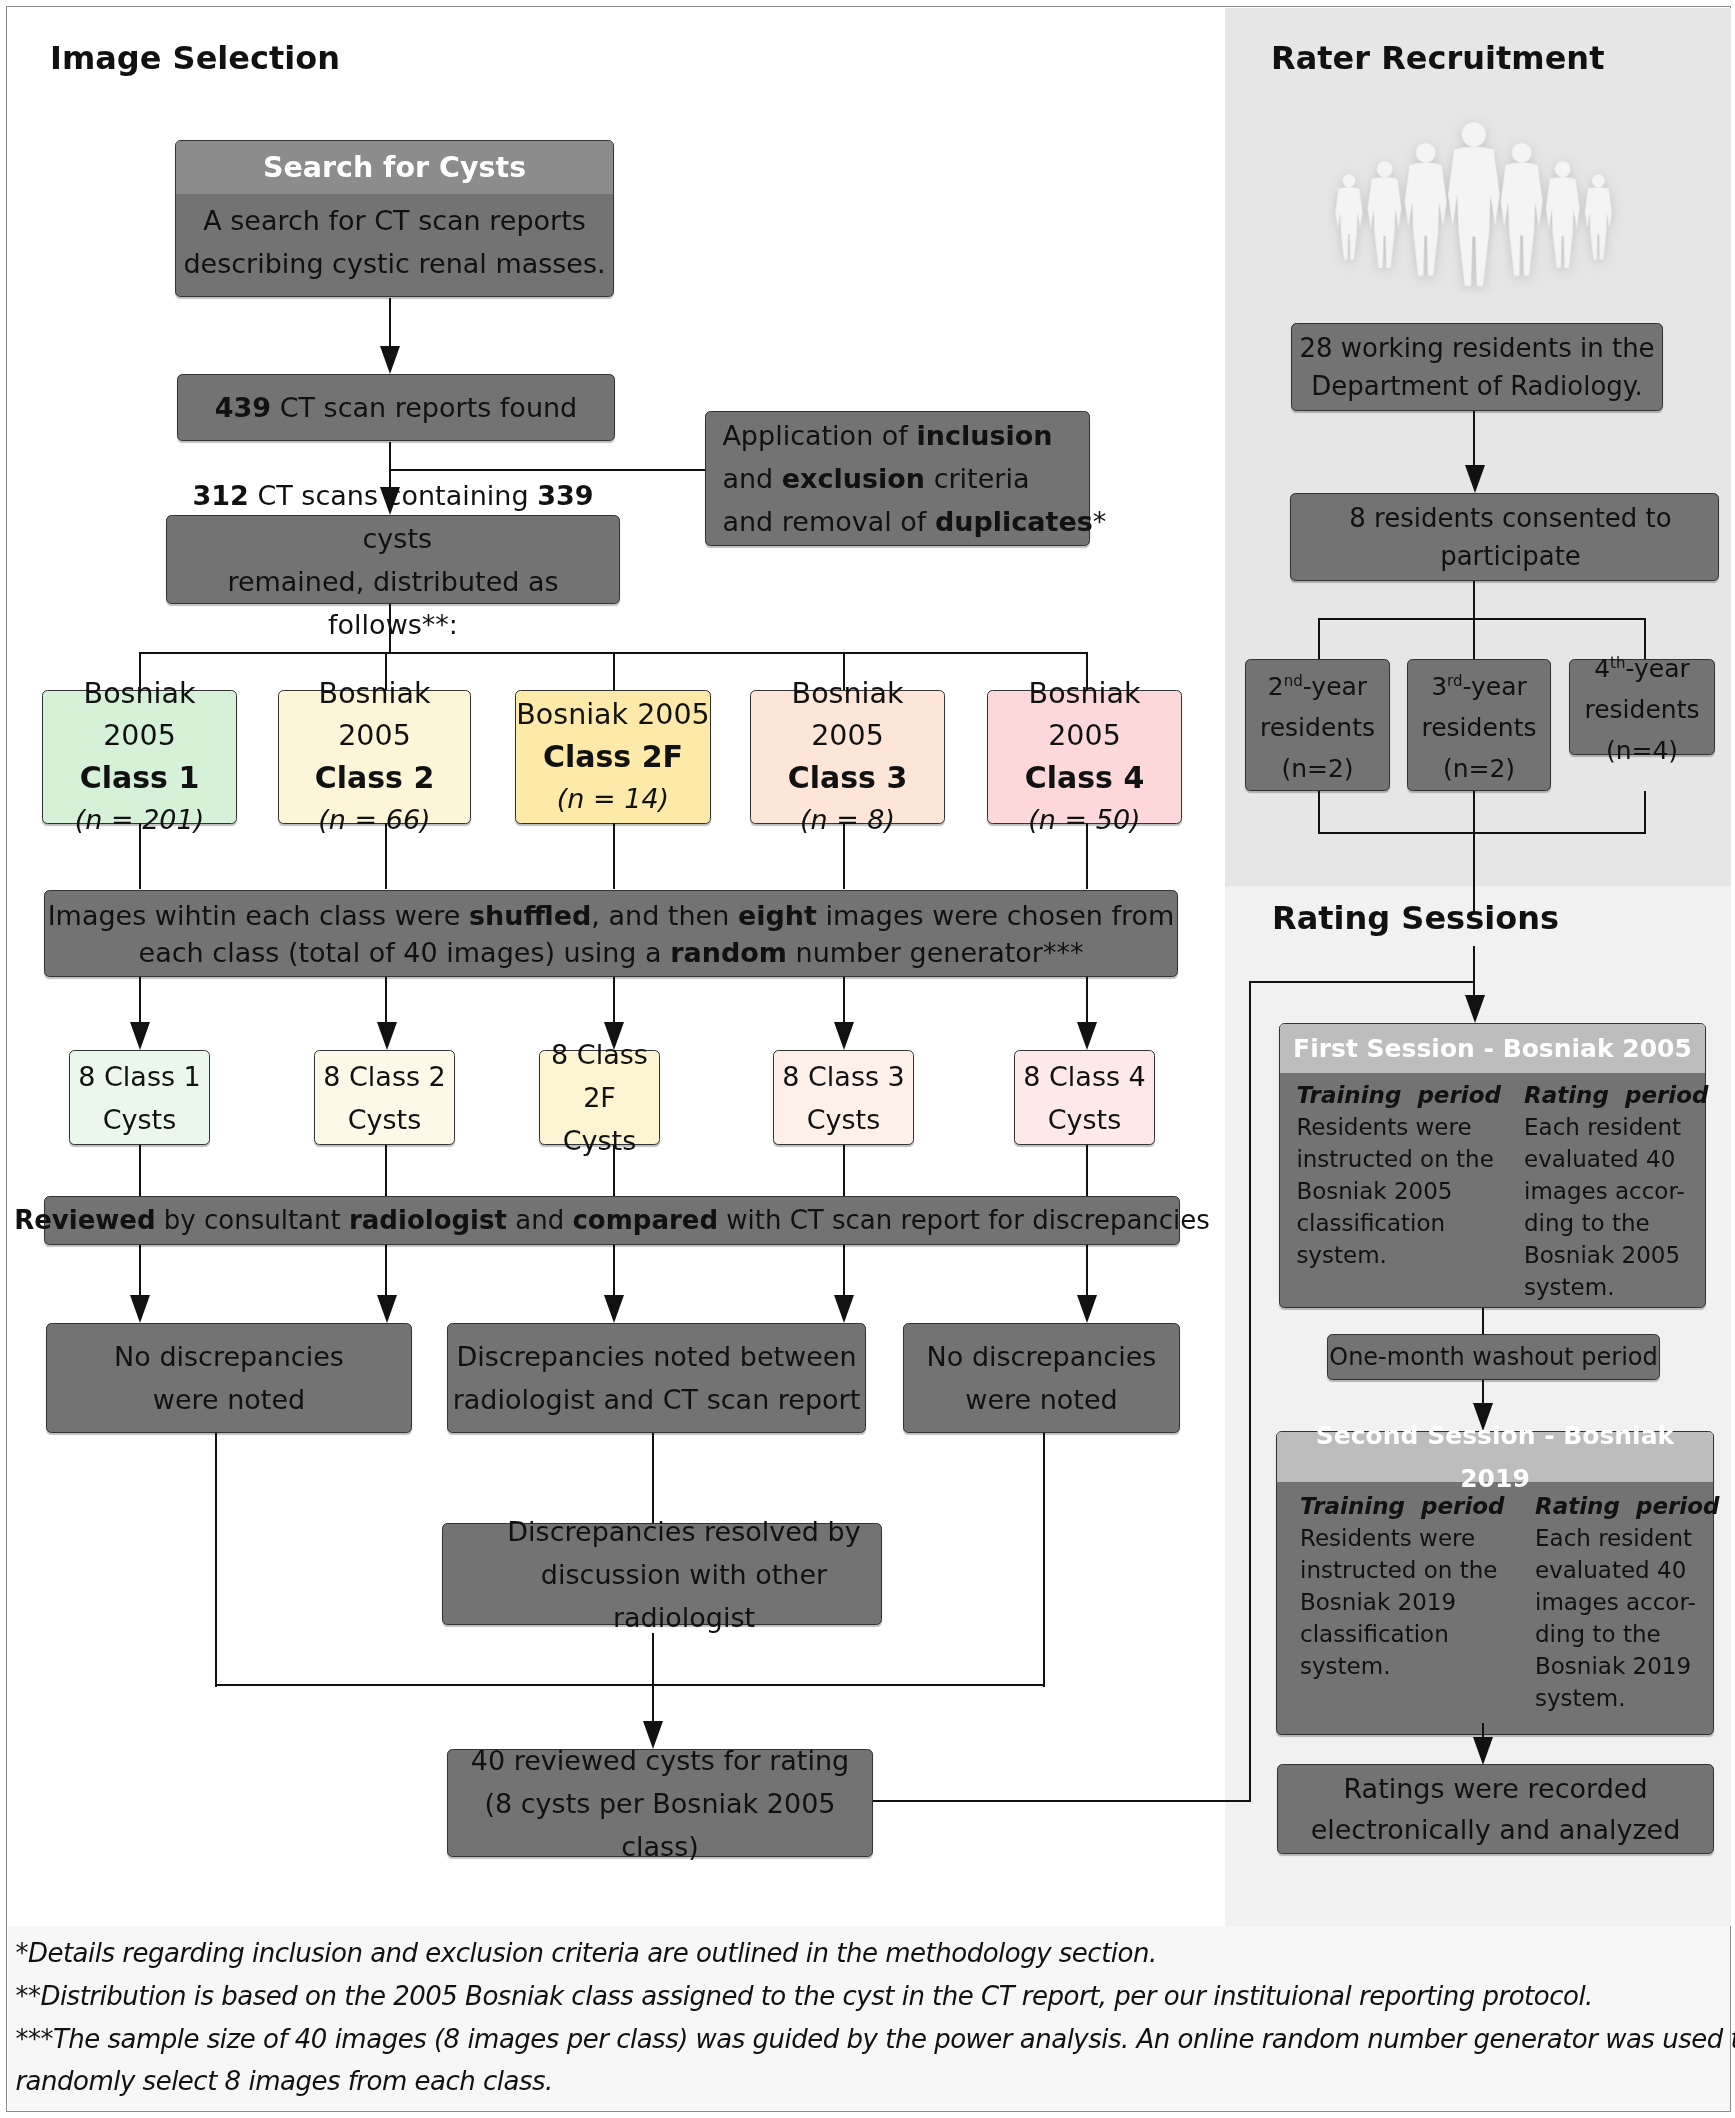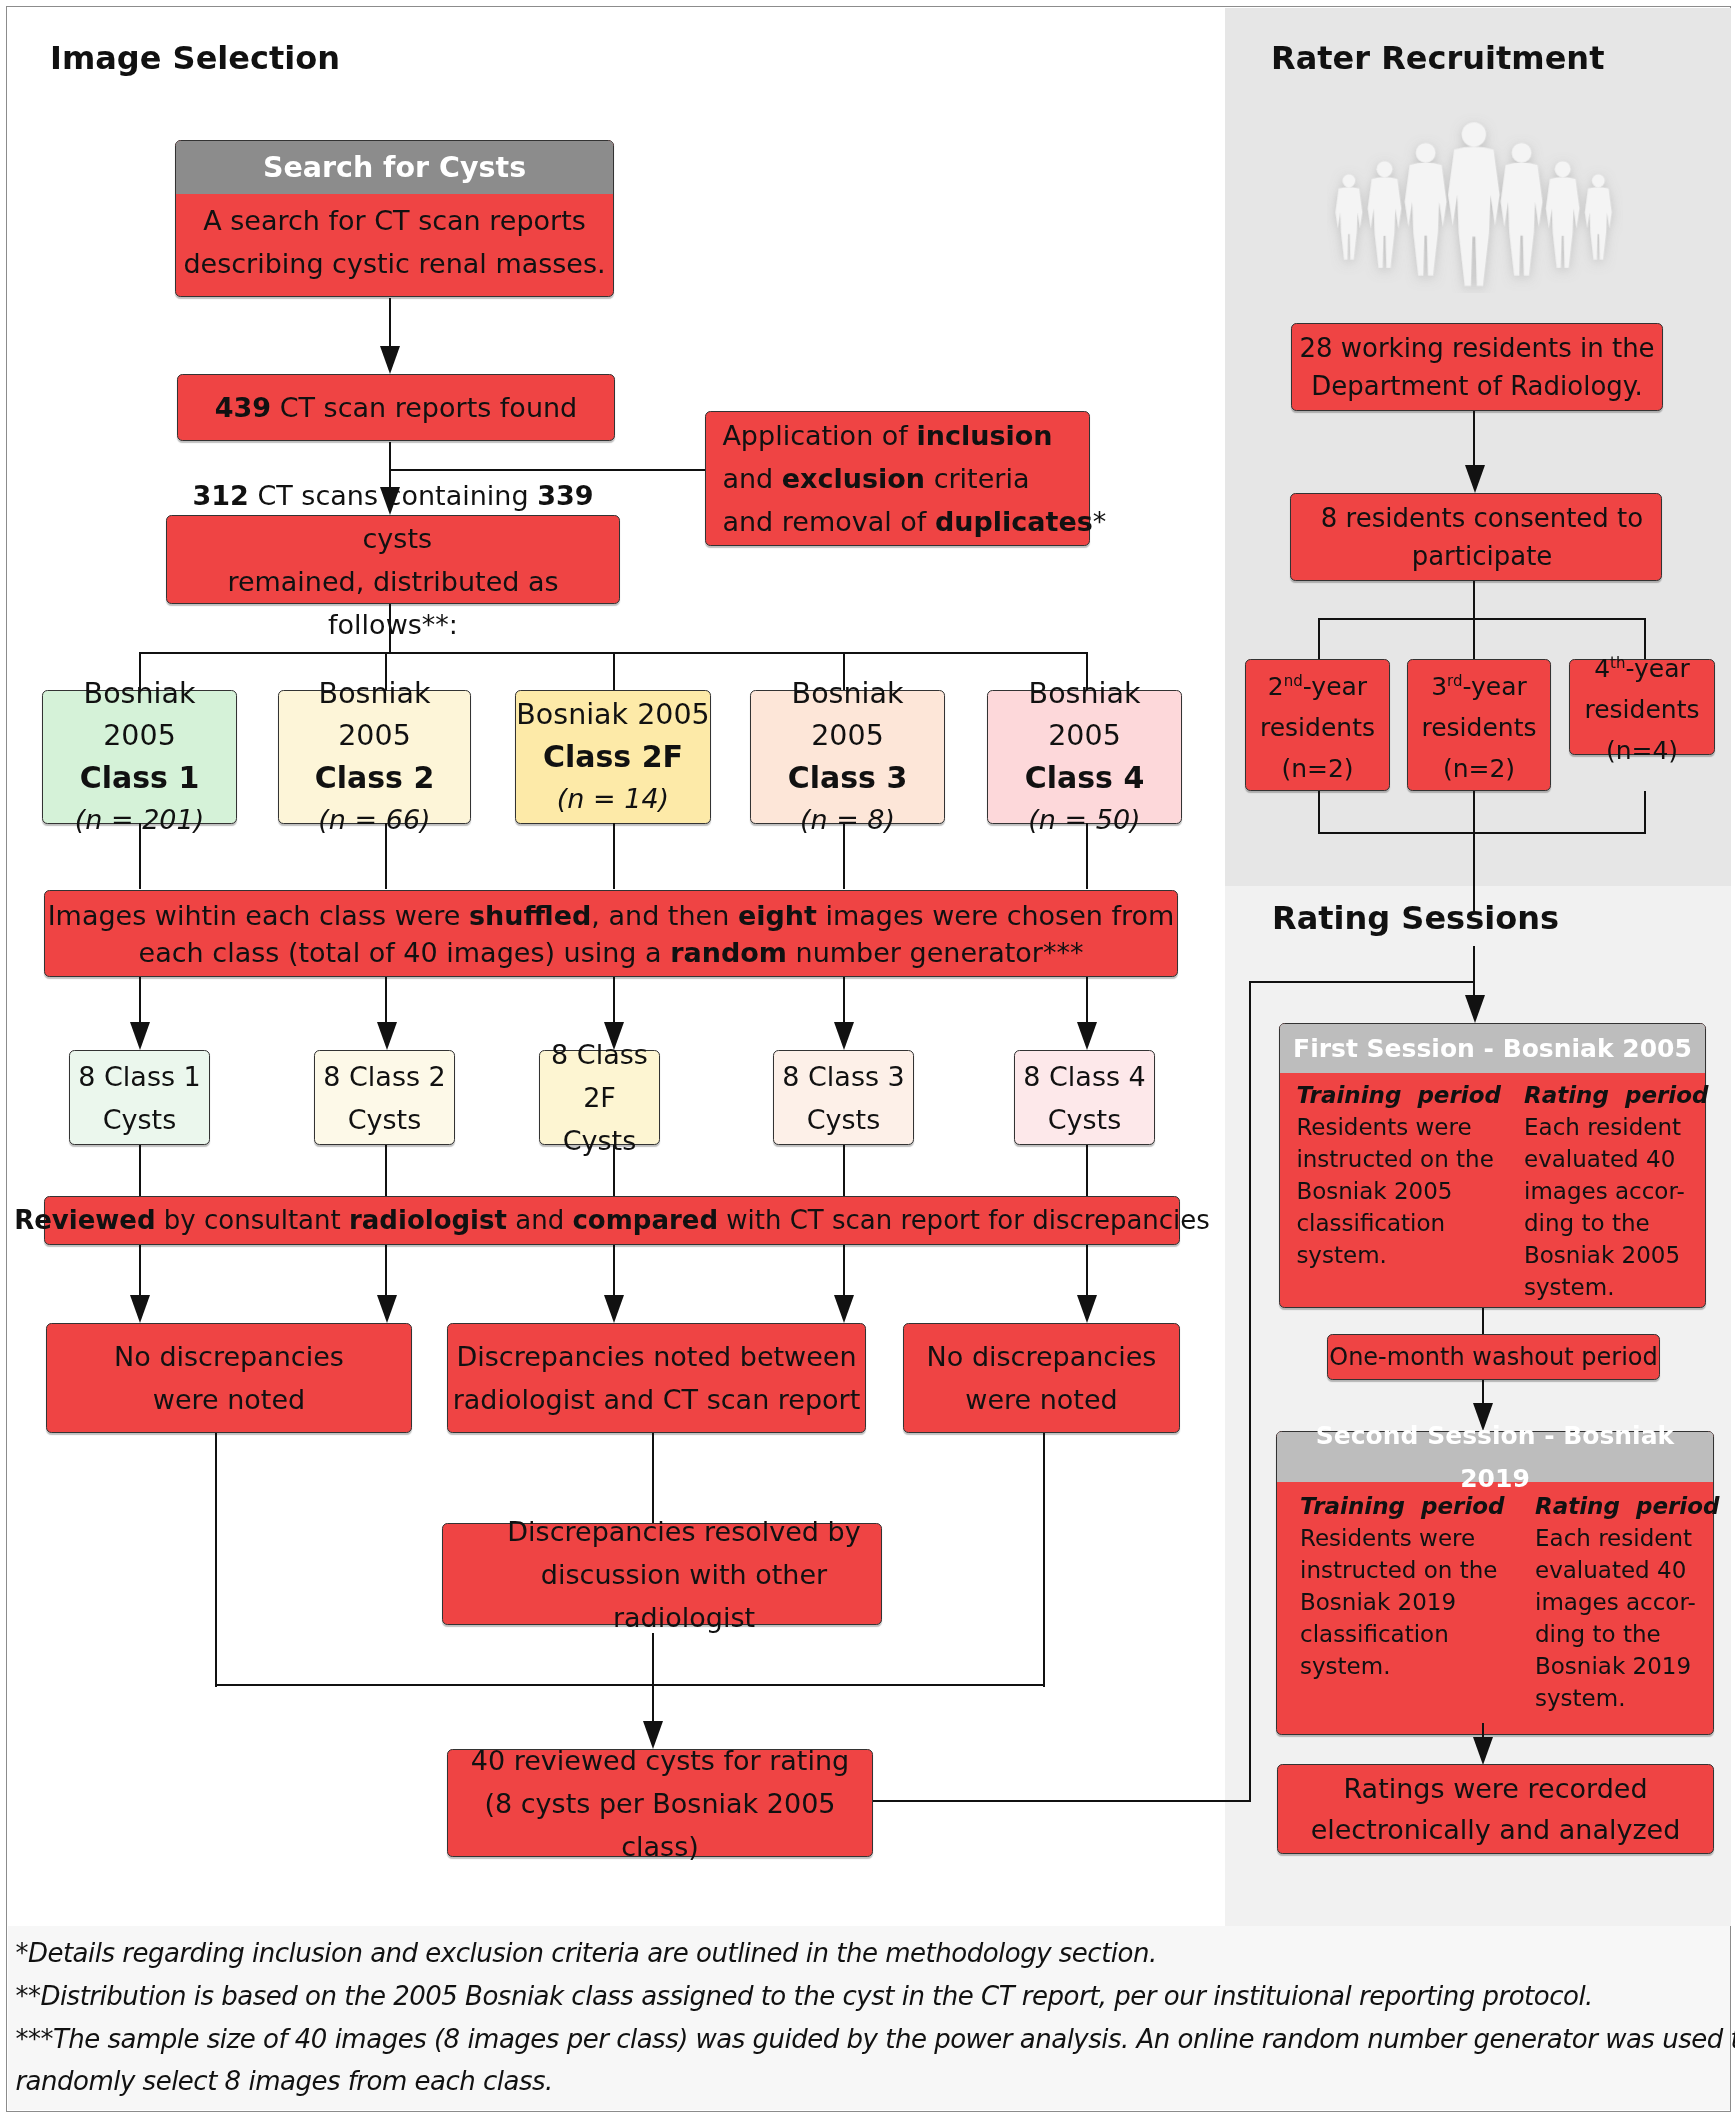--- a/index.html
+++ b/index.html
@@ -2,21 +2,21 @@
 <html style="font-size:8.8px"><head>
 <meta charset="utf-8">
 <style>
   html, body { margin:0; padding:0; background:#ffffff; }
   body { width:1736px; height:2119px; position:relative; overflow:hidden;
          font-family:"DejaVu Sans", sans-serif; color:#111; }
   .frame { position:absolute; left:6px; top:6px; width:1725px; height:2106px;
            border:1.6px solid #8c8c8c; box-sizing:border-box; background:#fff; }
   .panel { position:absolute; }
   .box { position:absolute; box-sizing:border-box; border:1.6px solid #333; border-radius:5.5px;
-         background:#ef4444; display:flex; flex-direction:column; align-items:center; justify-content:center;
+         background:#737373; display:flex; flex-direction:column; align-items:center; justify-content:center;
          text-align:center; font-size:27px; line-height:43px; box-shadow:0 1.6px 1.1px rgba(0,0,0,0.25); }
   .box b { font-weight:bold; }
   .hdr { position:absolute; left:0; top:0; right:0; color:#fff; font-weight:bold; display:flex;
          align-items:center; justify-content:center; border-radius:3.8px 3.8px 0 0; }
   .section-title { position:absolute; font-weight:bold; font-size:32px; font-family:"DejaVu Sans", sans-serif; }
   .line { position:absolute; background:#111; }
   .arrow { position:absolute; width:0; height:0; border-left:10px solid transparent;
            border-right:10px solid transparent; border-top:28.5px solid #111; }
   .cls-title { font-size:28.5px; line-height:42px; }
   .cls-num { font-size:30px; font-weight:bold; line-height:42px; }
@@ -224,21 +224,21 @@
   </g>
 </svg>
 
 <div class="box" style="left:1291px;top:323px;width:372px;height:88px;font-size:26px;line-height:38px;">
   <div>28 working residents in the</div>
   <div>Department of Radiology.</div>
 </div>
 <div class="line" style="left:1473px;top:411px;width:2.2px;height:55px;"></div>
 <div class="arrow" style="left:1465px;top:465px;"></div>
 
-<div class="box" style="left:1290px;top:493px;width:372px;height:88px;font-size:26px;line-height:38px;padding-left:12px;">
+<div class="box" style="left:1290px;top:493px;width:429px;height:88px;font-size:26px;line-height:38px;padding-left:12px;">
   <div>8 residents consented to</div>
   <div>participate</div>
 </div>
 <div class="line" style="left:1473px;top:581px;width:2.2px;height:78px;"></div>
 <div class="line" style="left:1318px;top:618px;width:328px;height:2.2px;"></div>
 <div class="line" style="left:1318px;top:618px;width:2.2px;height:42px;"></div>
 <div class="line" style="left:1644px;top:618px;width:2.2px;height:42px;"></div>
 
 <div id="years-layer">
     <div class="box" style="left: 1245px; top: 659px; width: 145px; height: 132px; font-size: 25px; line-height: 41px;">

